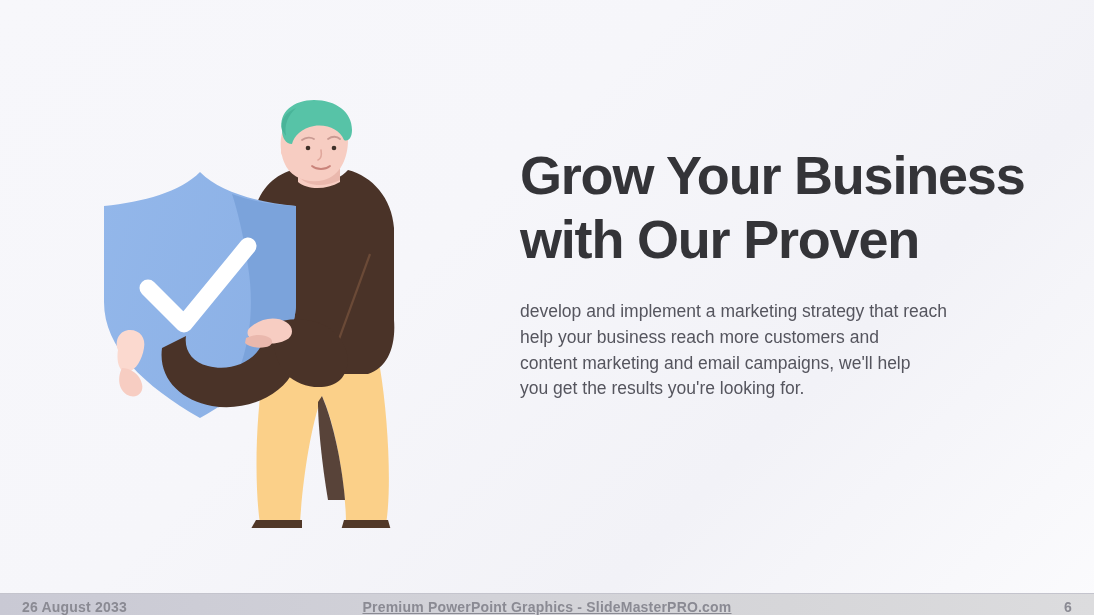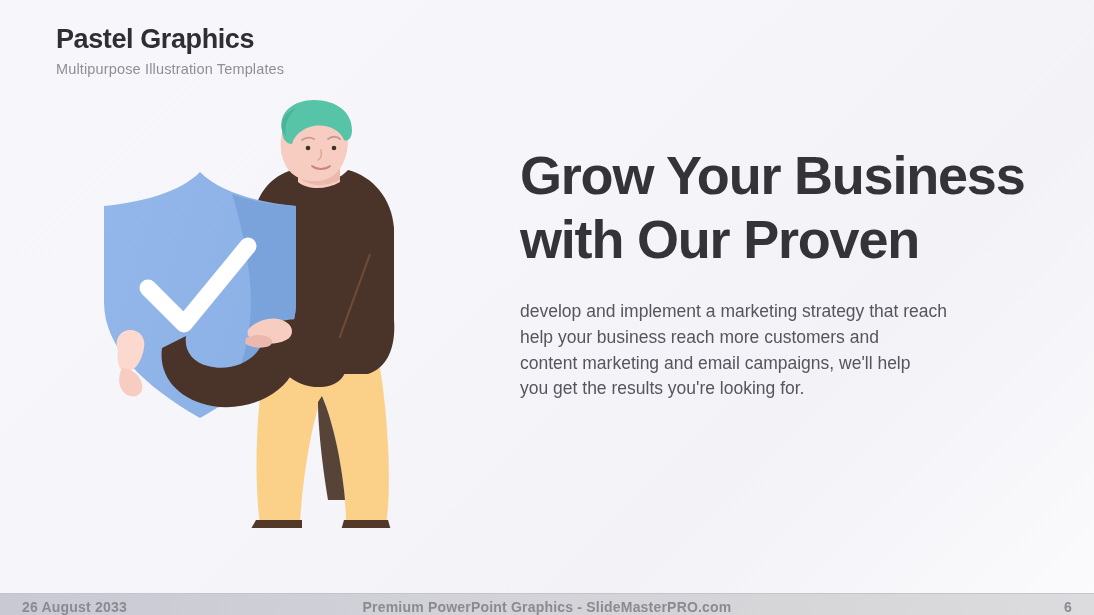--- a/index.html
+++ b/index.html
@@ -57,35 +57,31 @@
     border-top:1px solid #c4c4cd;
   }
   #footer .ft {
     position:absolute; top:5px;
     font-size:14px;
     color:#8a8a93;
     font-weight:bold;
     letter-spacing:0.2px;
   }
   #footer-date  { left:22px; }
-  #footer-brand { left:0; width:1094px; text-align:center; font-weight:bold; }
+  #footer-brand { left:0; width:1094px; text-align:center; font-weight:bold;text-decoration:underline; }
   #footer-page  { right:22px; }
   
   #illus { position:absolute; left:96px; top:96px; width:340px; height:432px; }
   #illus svg { display:block; width:340px; height:432px; }
 </style>
 </head>
 <body>
 
 <div id="slide">
 
-  <div id="brand">
-    <div id="brand-title">Pastel Graphics</div>
-    <div id="brand-sub">Multipurpose Illustration Templates</div>
-  </div>
 
   <div id="illus">
     <svg viewBox="0 0 340 432" xmlns="http://www.w3.org/2000/svg" aria-hidden="true">
       <defs>
         <linearGradient id="shieldGrad" x1="0" y1="0" x2="1" y2="0.4">
           <stop offset="0%" stop-color="#93b7ea"></stop>
           <stop offset="100%" stop-color="#8cb1e6"></stop>
         </linearGradient>
       </defs>
 

